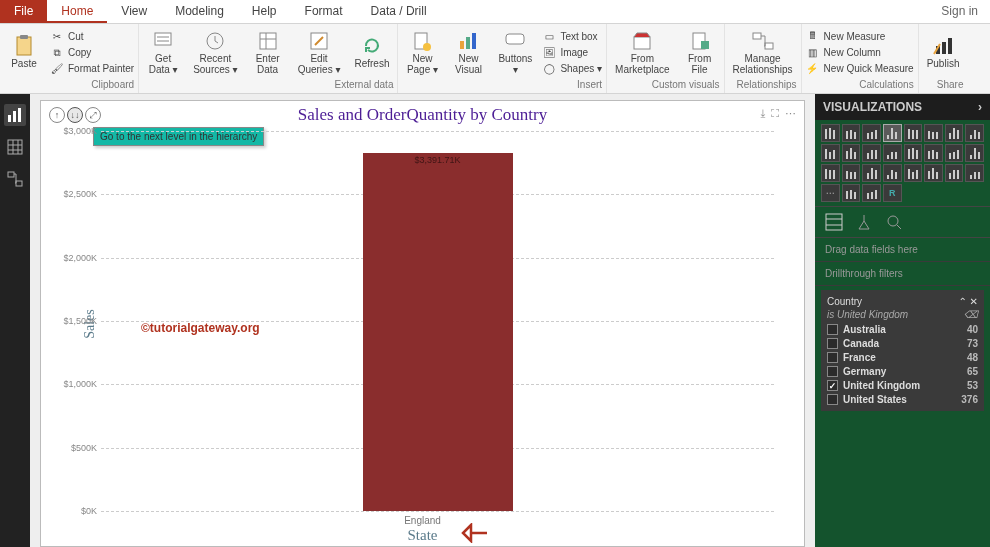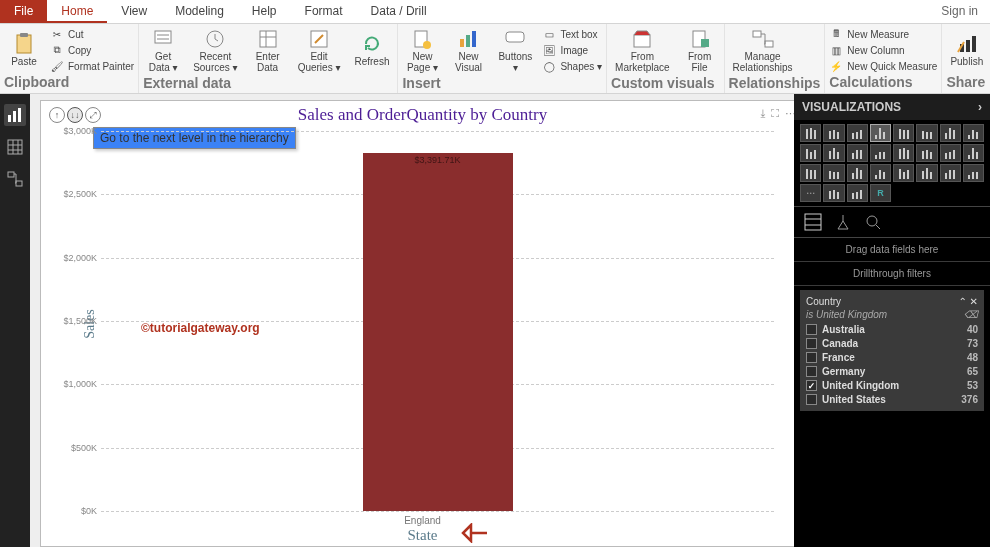--- a/index.html
+++ b/index.html
@@ -10,21 +10,21 @@
 .menubar .file-tab { background: #b0321f; color: #fff; padding: 4px 14px; font-size: 12px; }
 .menubar .tab { padding: 4px 14px; font-size: 12px; color: #444; }
 .menubar .tab.active { color: #b0321f; border-bottom: 2px solid #b0321f; background:#fff; }
 .menubar .spacer { flex: 1; }
 .menubar .signin { padding: 4px 12px; color: #666; font-size: 12px; }
 
 
 .ribbon { display: flex; align-items: stretch; height: 70px; background: #f5f5f5; border-bottom: 1px solid #d4d4d4; }
 .ribbon-group { display: flex; flex-direction: column; padding: 2px 4px; border-right: 1px solid #e3e3e3; }
 .ribbon-group .items { display: flex; flex:1; align-items: center; gap: 6px; }
-.ribbon-group .label { text-align: left; font-size: 14px; color: #777; padding-bottom: 1px; font-weight: bold; }
+.ribbon-group .label { text-align: right; font-size: 10px; color: #777; padding-bottom: 1px; }
 .big-btn { display: flex; flex-direction: column; align-items: center; justify-content: center; min-width: 40px; padding: 2px 4px; gap:2px; font-size: 10px; color:#444; line-height:1.05; text-align:center;}
 .big-btn .ic { width: 22px; height: 22px; display:flex; align-items:center; justify-content:center; }
 .small-list { display: flex; flex-direction: column; gap: 2px; font-size:10px; color:#444; }
 .small-list div { display:flex; align-items:center; gap:4px; white-space:nowrap; }
 .small-list .ic { width:14px; height:14px; display:inline-flex; align-items:center; justify-content:center; }
 
 
 .leftbar { position:absolute; top:94px; left:0; width:30px; bottom:0; background:#222; display:flex; flex-direction:column; align-items:center; gap:10px; padding-top:10px;}
 .leftbar .litem { width:22px; height:22px; display:flex; align-items:center; justify-content:center; }
 .leftbar .litem.active { background:#444; border-radius:2px; }
@@ -38,26 +38,26 @@
 .x-axis-label { position:absolute; bottom:2px; left:50%; transform:translateX(-50%); color:#5a7a8a; font-size:15px; font-family:Georgia,serif;}
 .x-cat { position:absolute; bottom:20px; left:50%; transform:translateX(-50%); color:#777; font-size:10px;margin-top:20px; }
 .gridlines { position:absolute; inset:0; }
 .gridline { position:absolute; left:0; right:0; border-top:1px dashed #ccc; }
 .ytick { position:absolute; left:-44px; width:40px; text-align:right; color:#888; font-size:9px; transform:translateY(-50%); }
 .bar { position:absolute; background:#8a2d2d; left:50%; transform:translateX(-50%); width:150px; bottom:0; }
 .watermark { position:absolute; left:100px; top:220px; color:#b0321f; font-weight:bold; font-size:12px;}
 .top-icons { position:absolute; top:6px; left:8px; display:flex; gap:2px; }
 .top-icons .circ { width:16px; height:16px; border:1px solid #888; border-radius:50%; display:flex; align-items:center; justify-content:center; font-size:9px; color:#555;}
 .top-icons .circ.sel { background:#e8e8e8; border-color:#555;}
-.tooltip { position:absolute; top:26px; left:52px; background:#3b82f6; border:1px solid #888; padding:3px 6px; font-size:12px; box-shadow:2px 2px 3px rgba(0,0,0,0.2);}
+.tooltip { position:absolute; top:26px; left:52px; background:#14b8a6; border:1px solid #888; padding:3px 6px; font-size:10px; box-shadow:2px 2px 3px rgba(0,0,0,0.2);}
 .tr-icons { position:absolute; top:6px; right:8px; display:flex; gap:6px; color:#888;}
 .red-arrow { position:absolute; bottom:3px; left:55%; }
 
 
-.rightpanel { position:absolute; top:94px; right:0; width:196px; bottom:0; background:#000000; color:#ccc; font-size:11px; overflow:hidden;text-align:center;}
+.rightpanel { position:absolute; top:94px; right:0; width:175px; bottom:0; background:#14532d; color:#ccc; font-size:11px; overflow:hidden;}
 .rp-header { background:#1d1d1d; padding:6px 8px; font-size:12px; font-weight:bold; display:flex; justify-content:space-between; align-items:center;}
 .viz-grid { display:grid; grid-template-columns:repeat(8, 1fr); gap:2px; padding:4px 6px;}
 .viz-grid .vz { height:18px; background:#3a3a3a; border:1px solid #555; display:flex; align-items:center; justify-content:center; font-size:9px;}
 .viz-grid .vz.active { background:#5a5a5a; border-color:#aaa;}
 .tabrow { display:flex; gap:12px; padding:6px 10px; border-top:1px solid #444; border-bottom:1px solid #444;}
 .tabrow .ic { width:18px; height:18px; }
 .section { padding:6px 10px; color:#999; border-bottom:1px solid #3a3a3a; font-size:10px;}
 .filter-box { margin:4px 6px; background:#3a3a3a; padding:6px; font-size:10px;}
 .filter-box .fhead { display:flex; justify-content:space-between; color:#ddd; margin-bottom:2px;}
 .filter-box .fsub { color:#aaa; font-style:italic; margin-bottom:4px; display:flex; justify-content:space-between;}

